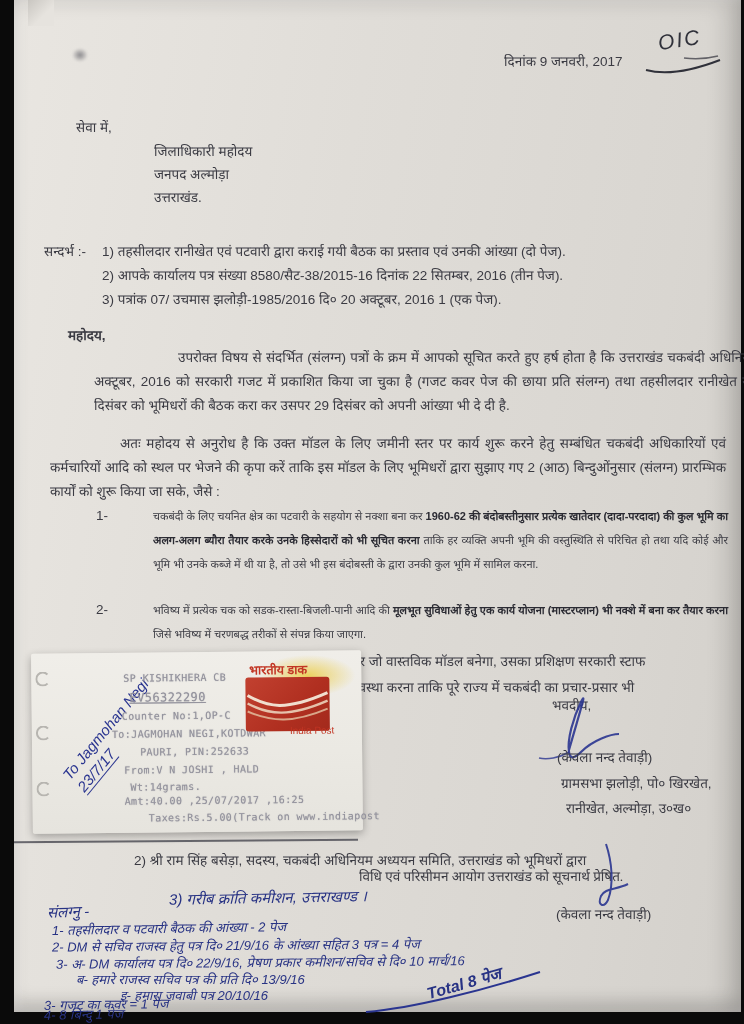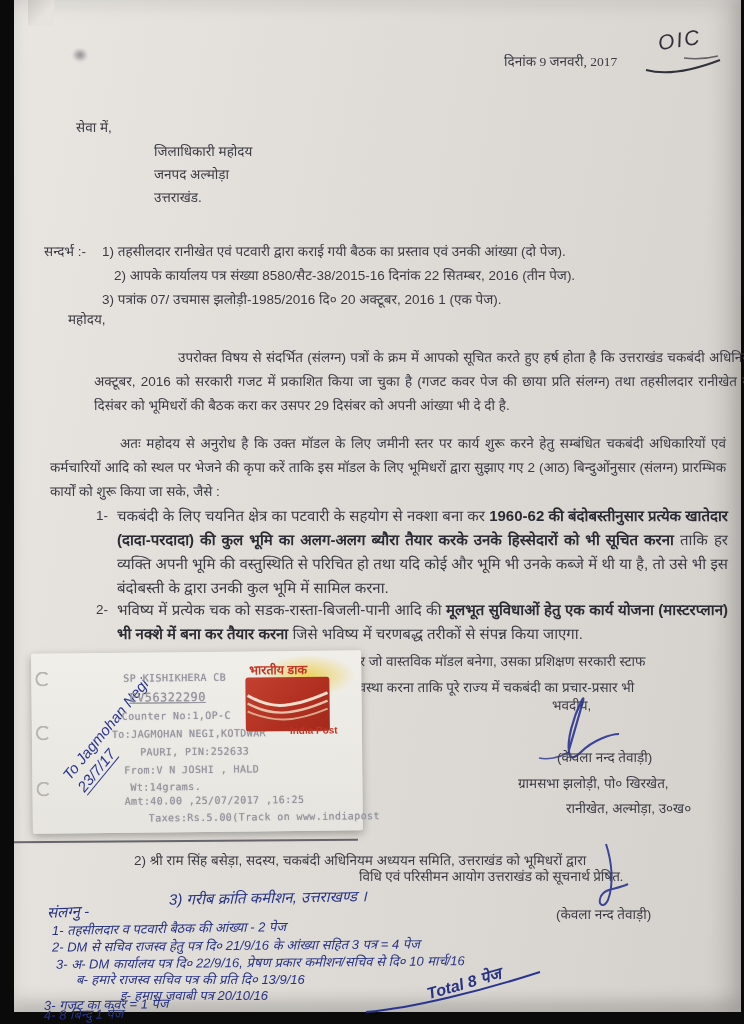--- a/index.html
+++ b/index.html
@@ -9,36 +9,36 @@
          background:linear-gradient(100deg,#e9e6e1 0%,#e0ddd8 40%,#d9d6d1 78%,#d3d0cb 100%);
          box-shadow:inset -14px 0 22px rgba(0,0,0,.14), inset 0 -12px 16px rgba(0,0,0,.12), inset 6px 0 10px rgba(255,255,255,.25);}
   .t{position:absolute;color:#3b3b43;font-size:13.5px;line-height:24px;white-space:nowrap;}
   .wrap{white-space:normal;text-align:justify;}
   .b{font-weight:bold;color:#2b2b33;}
   .hw{font-style:italic;color:#283384;}
   .hwd{font-style:italic;color:#30313a;}
   .faded{opacity:.55;color:#6a6a72;}
   .pt{position:absolute;display:flex;}
   .pt .num{width:21px;flex:none;font-size:13.5px;line-height:24px;color:#3b3b43;}
-  .pt .body{white-space:normal;text-align:justify;font-size:15px;line-height:24px;color:#3b3b43;}
+  .pt .body{white-space:normal;text-align:justify;font-size:11px;line-height:24px;color:#3b3b43;margin-left:36px;}
   
   #receipt{position:absolute;left:18px;top:652px;width:330px;height:180px;
            background:linear-gradient(180deg,#f0eee9 0%,#ebe9e3 55%,#e6e4de 100%);
            transform:rotate(-.6deg);box-shadow:0 3px 8px rgba(0,0,0,.30);border-radius:2px;}
   .rl{position:absolute;font-family:"DejaVu Sans Mono","Liberation Mono",monospace;
       font-size:10px;color:#94939d;letter-spacing:.4px;white-space:nowrap;text-shadow:0 0 1px rgba(148,147,157,.8);}
   .hole{position:absolute;width:11px;height:11px;border:2px solid #b7b5b0;border-radius:50%;
         border-right-color:transparent;left:4px;}
   #ip-logo{position:absolute;left:200px;top:10px;width:118px;height:84px;}
   #ip-smudge{position:absolute;left:28px;top:-6px;width:96px;height:42px;border-radius:50%;
              background:radial-gradient(closest-side,rgba(235,205,70,.85),rgba(235,205,70,0));}
   #ip-hindi{position:absolute;left:18px;top:0;color:#c23524;font-weight:bold;font-size:12.5px;white-space:nowrap;}
   #ip-box{position:absolute;left:14px;top:16px;width:84px;height:54px;background:
           linear-gradient(135deg,#c24130 0%,#b02f20 60%,#a32a1c 100%);border-radius:3px;}
-  #ip-en{position:absolute;left:58px;top:64px;color:#c23524;font-weight:bold;font-size:10px;white-space:nowrap;}
+  #ip-en{position:absolute;left:58px;top:64px;color:#c23524;font-weight:normal;font-size:10px;white-space:nowrap;}
   #hw-to{position:absolute;left:26px;top:118px;transform:rotate(-50deg);transform-origin:left top;
          font-style:italic;color:#2a3590;font-size:15px;line-height:19px;white-space:nowrap;}
   #hw-to .u{border-bottom:1.5px solid #2a3590;}
   
   #corner-fold{position:absolute;left:14px;top:0;width:26px;height:26px;
                background:linear-gradient(135deg,#c9c6c1 0%,#e6e3de 60%);}
   #smudge1{position:absolute;left:58px;top:48px;width:16px;height:14px;border-radius:50%;
            background:radial-gradient(closest-side,rgba(60,60,70,.55),rgba(60,60,70,0));filter:blur(1px);}
   #strike-line{position:absolute;left:0;top:840px;width:344px;height:2px;background:#4a4a52;
                transform:rotate(-.4deg);opacity:.8;}
@@ -51,33 +51,33 @@
   <div id="paper">
     <div id="corner-fold"></div>
     <div id="smudge1"></div>
 
     <div class="t hwd" style="left:644px;top:28px;font-size:21px;transform:rotate(-9deg);letter-spacing:2px;">OIC</div>
     <svg style="left:630px;top:56px;" width="80" height="24">
       <path d="M2,14 C24,20 50,14 76,4" stroke="#30313a" stroke-width="2" fill="none"></path>
       <path d="M40,2 C55,4 66,2 74,0" stroke="#30313a" stroke-width="1.5" fill="none" opacity=".7"></path>
     </svg>
 
-    <div class="t" style="left:490px;top:50px;font-family:Liberation Serif, serif;">दिनांक 9 जनवरी, 2017</div>
+    <div class="t" style="left:490px;top:50px;">दिनांक 9 जनवरी, 2017</div>
 
     <div class="t" style="left:62px;top:116px;">सेवा में,</div>
     <div class="t" style="left:140px;top:140px;">जिलाधिकारी महोदय</div>
     <div class="t" style="left:140px;top:163px;">जनपद अल्मोड़ा</div>
     <div class="t" style="left:140px;top:186px;">उत्तराखंड.</div>
 
     <div class="t" style="left:30px;top:240px;">सन्दर्भ :-</div>
     <div class="t" style="left:88px;top:240px;">1) तहसीलदार रानीखेत एवं पटवारी द्वारा कराई गयी बैठक का प्रस्ताव एवं उनकी आंख्या (दो पेज).</div>
-    <div class="t" style="left:100px;top:264px;">2) आपके कार्यालय पत्र संख्या 8580/सैट-38/2015-16 दिनांक 22 सितम्बर, 2016 (तीन पेज).</div>
+    <div class="t" style="left:88px;top:264px;">2) आपके कार्यालय पत्र संख्या 8580/सैट-38/2015-16 दिनांक 22 सितम्बर, 2016 (तीन पेज).</div>
     <div class="t" style="left:88px;top:288px;">3) पत्रांक 07/ उचमास झलोड़ी-1985/2016 दि० 20 अक्टूबर, 2016 1 (एक पेज).</div>
 
-    <div class="t" style="left:54px;top:308px;">महोदय,</div>
+    <div class="t" style="left:54px;top:324px;font-weight:bold;">महोदय,</div>
     <div class="t wrap" style="left:36px;top:346px;width:676px;text-indent:84px;margin-left:44px;">उपरोक्त विषय से संदर्भित (संलग्न) पत्रों के क्रम में आपको सूचित करते हुए हर्ष होता है कि उत्तराखंड चकबंदी अधिनियम 7 अक्टूबर, 2016 को सरकारी गजट में प्रकाशित किया जा चुका है (गजट कवर पेज की छाया प्रति संलग्न) तथा तहसीलदार रानीखेत ने 21 दिसंबर को भूमिधरों की बैठक करा कर उसपर 29 दिसंबर को अपनी आंख्या भी दे दी है.</div>
     <div class="t wrap" style="left:36px;top:432px;width:676px;text-indent:70px;">अतः महोदय से अनुरोध है कि उक्त मॉडल के लिए जमीनी स्तर पर कार्य शुरू करने हेतु सम्बंधित चकबंदी अधिकारियों एवं कर्मचारियों आदि को स्थल पर भेजने की कृपा करें ताकि इस मॉडल के लिए भूमिधरों द्वारा सुझाए गए 2 (आठ) बिन्दुओंनुसार (संलग्न) प्रारम्भिक कार्यों को शुरू किया जा सके, जैसे :</div>
 
     <div class="pt" style="left:82px;top:504px;width:632px;">
       <span class="num">1-</span>
       <span class="body"><span>चकबंदी के लिए चयनित क्षेत्र का पटवारी के सहयोग से नक्शा बना कर </span><span class="b">1960-62 की बंदोबस्तीनुसार प्रत्येक खातेदार (दादा-परदादा) की कुल भूमि का अलग-अलग ब्यौरा तैयार करके उनके हिस्सेदारों को भी सूचित करना </span><span>ताकि हर व्यक्ति अपनी भूमि की वस्तुस्थिति से परिचित हो तथा यदि कोई और भूमि भी उनके कब्जे में थी या है, तो उसे भी इस बंदोबस्ती के द्वारा उनकी कुल भूमि में सामिल करना.</span></span>
     </div>
     <div class="pt" style="left:82px;top:598px;width:632px;">
       <span class="num">2-</span>
       <span class="body"><span>भविष्य में प्रत्येक चक को सडक-रास्ता-बिजली-पानी आदि की </span><span class="b">मूलभूत सुविधाओं हेतु एक कार्य योजना (मास्टरप्लान) भी नक्शे में बना कर तैयार करना </span><span>जिसे भविष्य में चरणबद्ध तरीकों से संपन्न किया जाएगा.</span></span>
@@ -85,21 +85,21 @@
 
     <div class="t" style="left:338px;top:650px;">नर जो वास्तविक मॉडल बनेगा, उसका प्रशिक्षण सरकारी स्टाफ</div>
     <div class="t" style="left:332px;top:676px;">व्यवस्था करना ताकि पूरे राज्य में चकबंदी का प्रचार-प्रसार भी</div>
 
     <div class="t" style="left:538px;top:694px;">भवदीय,</div>
     <svg style="left:455px;top:688px;" width="150" height="85">
       <path d="M100,62 C112,20 118,2 112,14 C104,30 98,52 100,64 C101,72 106,70 112,64 C124,52 142,46 150,46" stroke="#2a3590" stroke-width="2.2" fill="none" opacity=".9"></path>
       <path d="M100,64 C90,70 78,72 70,70" stroke="#2a3590" stroke-width="1.6" fill="none" opacity=".8"></path>
     </svg>
     <div class="t" style="left:543px;top:746px;">(केवला नन्द तेवाड़ी)</div>
-    <div class="t" style="left:504px;top:772px;">ग्रामसभा झलोड़ी, पो० खिरखेत,</div>
+    <div class="t" style="left:547px;top:772px;">ग्रामसभा झलोड़ी, पो० खिरखेत,</div>
     <div class="t" style="left:552px;top:797px;">रानीखेत, अल्मोड़ा, उ०ख०</div>
 
     <div id="strike-line"></div>
     <div class="t faded" style="left:92px;top:788px;font-style:italic;">प्रतिलिपि :- 1) श्री जगमोहन सिंह नेगी, अध्यक्ष,</div>
     <div class="t" style="left:345px;top:865px;font-family:Liberation Serif, serif;">विधि एवं परिसीमन आयोग उत्तराखंड को सूचनार्थ प्रेषित.</div>
     <div class="t" style="left:120px;top:849px;">2) श्री राम सिंह बसेड़ा, सदस्य, चकबंदी अधिनियम अध्ययन समिति, उत्तराखंड को भूमिधरों द्वारा</div>
     <div class="t hw" style="left:155px;top:886px;font-size:15px;transform:rotate(-1deg);">3) गरीब क्रांति कमीशन, उत्तराखण्ड ।</div>
     <svg style="left:568px;top:842px;" width="60" height="70">
       <path d="M24,2 C30,20 32,42 26,58 C22,66 15,64 19,54 C23,46 34,48 46,42" stroke="#2a3590" stroke-width="2" fill="none" opacity=".9"></path>
     </svg>

